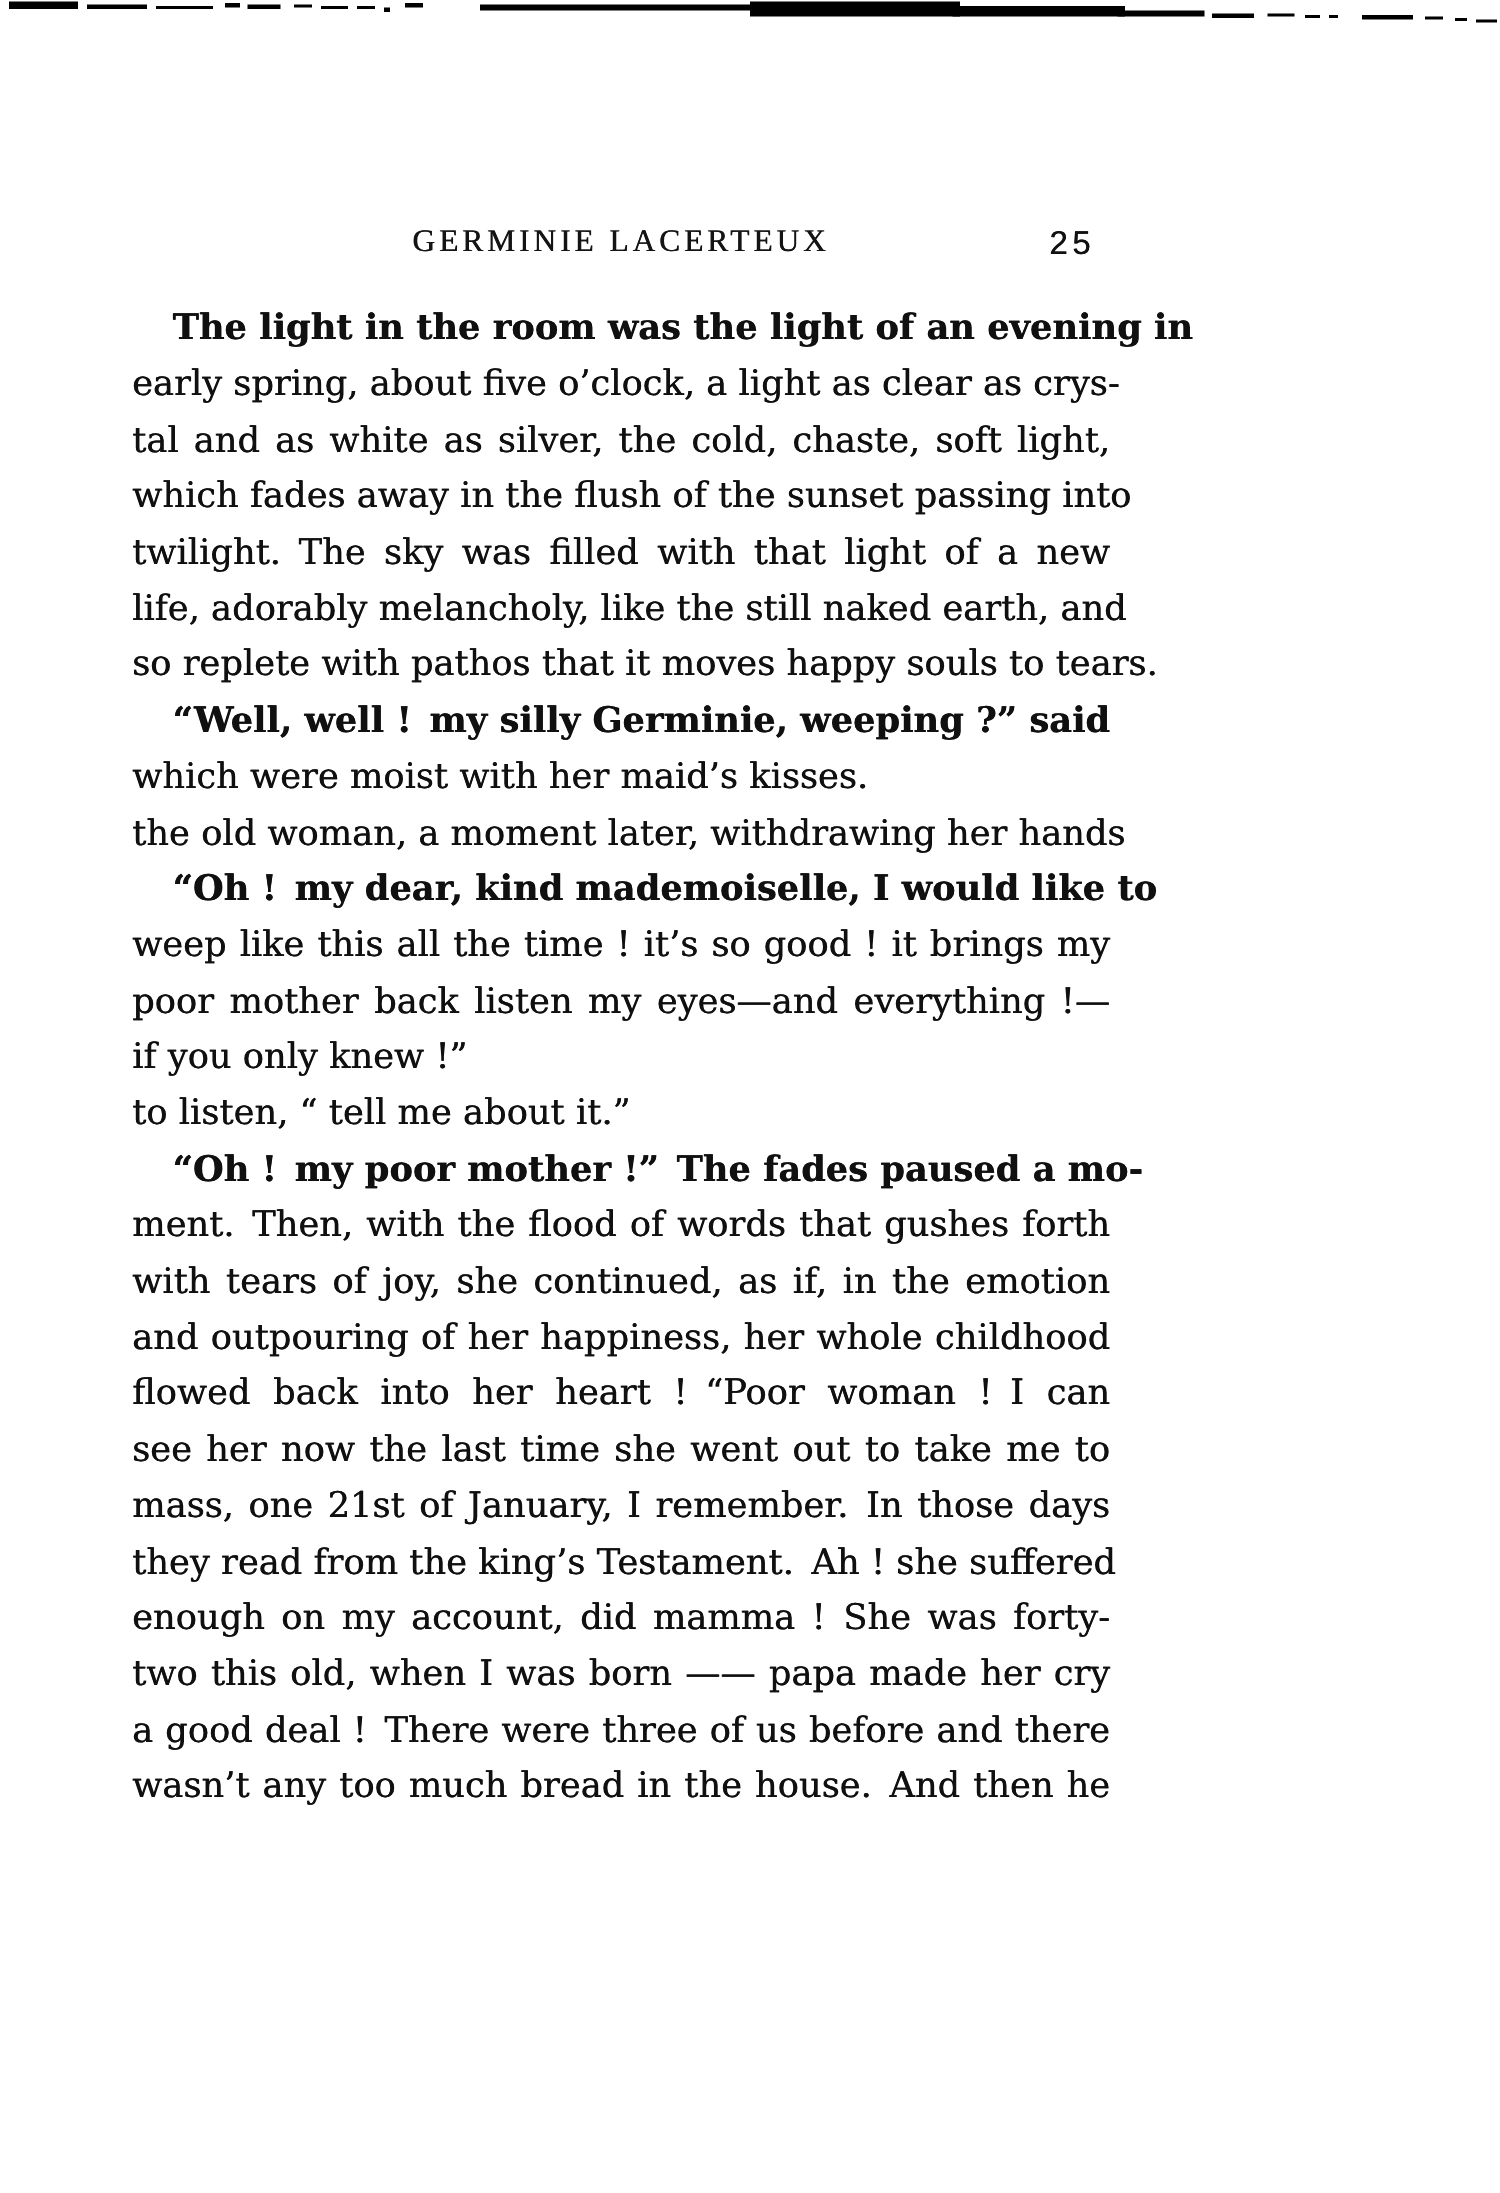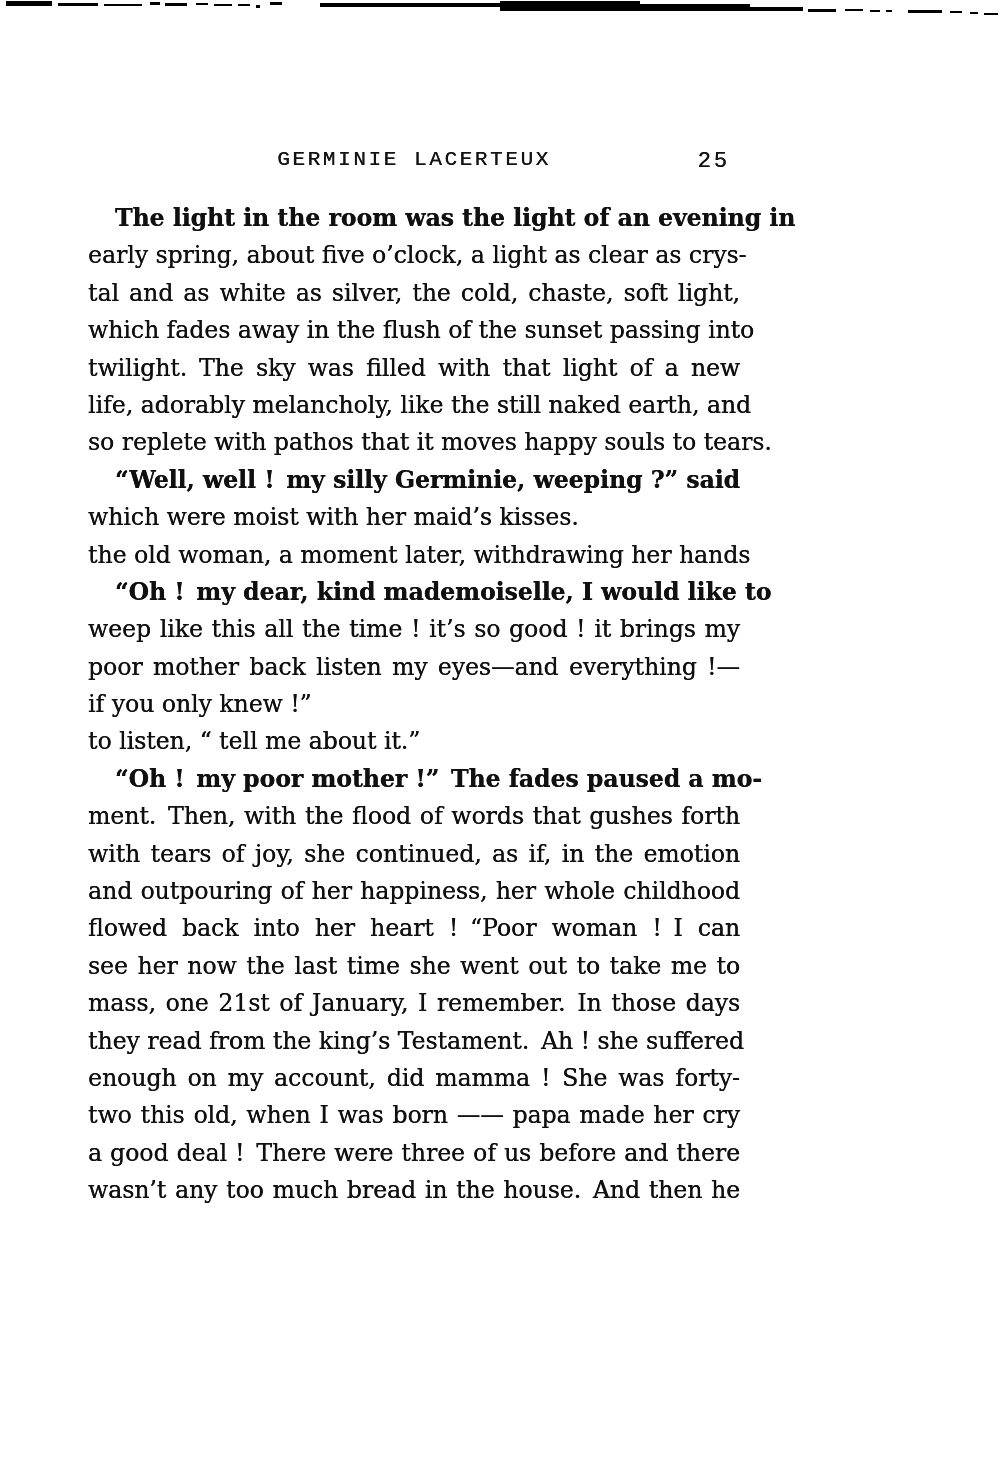--- a/index.html
+++ b/index.html
@@ -14,30 +14,30 @@
   
   .artifact { position: absolute; background: #000; }
 
   .running-header {
     position: absolute;
     left: 88px; top: 148px;
     width: 652px; height: 34px;
   }
   .running-title {
     text-align: center;
-    font-family: Liberation Mono, monospace;
+    font-family: Liberation Serif, serif;
     font-size: 21px;
     letter-spacing: 2.6px;
     color: #141414;
     text-shadow: 0.3px 0 0 currentColor;
   }
   .page-number {
     position: absolute;
     right: 10px; top: 1px;
-    font-family: Liberation Mono, monospace;
+    font-family: Liberation Sans, sans-serif;
     font-size: 22px;
     letter-spacing: 3px;
     text-shadow: 0.3px 0 0 currentColor;
   }
   .text-block {
     position: absolute;
     left: 88px; top: 200px;
     width: 652px;
   }
   .line {

